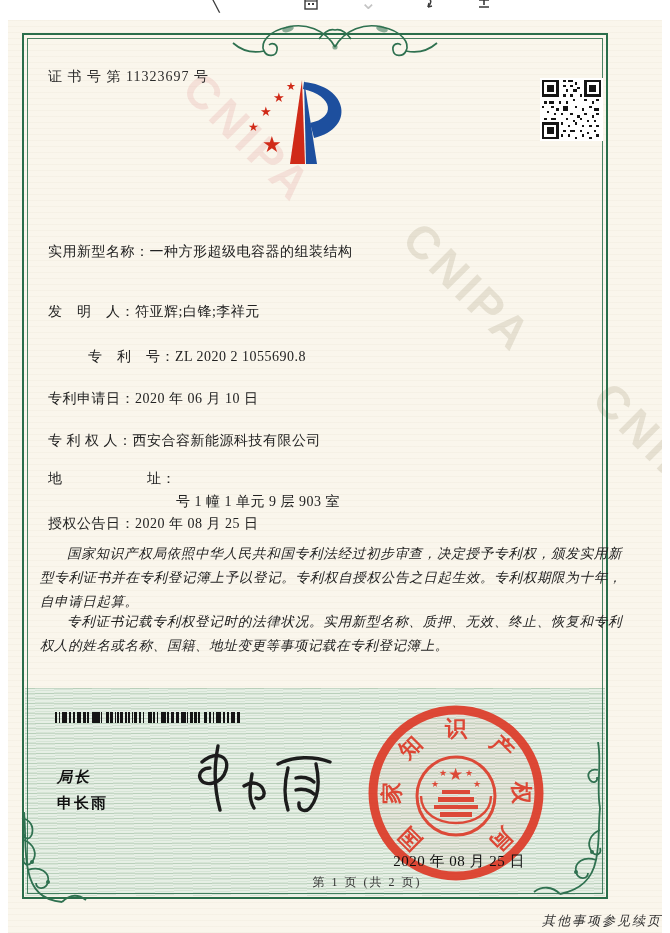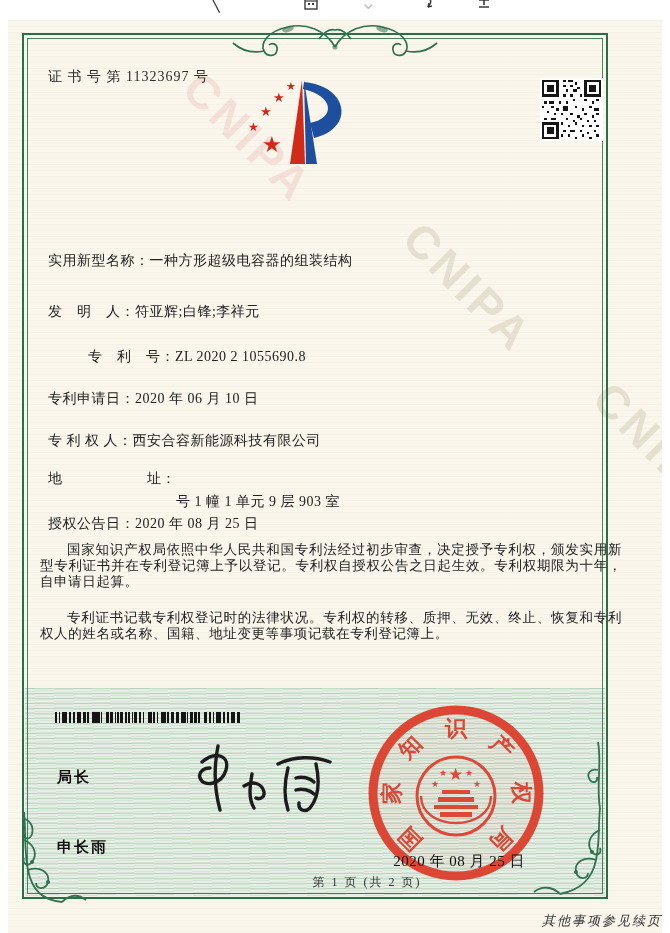--- a/index.html
+++ b/index.html
@@ -43,22 +43,22 @@
     position:absolute; left:0; top:148px; width:100%; text-align:center;
     font-size:38px; font-weight:bold; letter-spacing:7px; color:#111;
   }
   .rows { position:absolute; left:40px; top:0; width:574px; font-size:14px; color:#222; }
   .row { position:absolute; left:0; white-space:nowrap; letter-spacing:.5px; }
   .row .lab { letter-spacing:.5px; }
   .addr-grid { display:flex; }
   .addr-lines { width:430px; white-space:normal; line-height:21px; }
   .grant-right { position:absolute; left:328px; top:0; }
   .para {
-    position:absolute; left:32px; width:582px; font-size:13.5px; line-height:16px;
-    text-align:justify; text-indent:2em; color:#222; letter-spacing:.6px;
+    position:absolute; left:32px; width:582px; font-size:13.5px; line-height:24px;
+    font-style:italic; text-align:justify; text-indent:2em; color:#222; letter-spacing:.6px;
   }
   .barcode {
     position:absolute; left:47px; top:692px; width:186px; height:11px;
     background-image:
       repeating-linear-gradient(90deg,#151515 0 2px,transparent 2px 4px,#151515 4px 5px,transparent 5px 9px,#151515 9px 12px,transparent 12px 14px),
       repeating-linear-gradient(90deg,#151515 0 1px,transparent 1px 7px,#151515 7px 9px,transparent 9px 11px);
   }
   .signer { position:absolute; left:49px; font-family:"Liberation Sans", sans-serif; font-weight:bold; font-size:15px; color:#111; letter-spacing:2px; }
   .signature { position:absolute; left:182px; top:720px; }
   .seal { position:absolute; left:357px; top:682px; width:182px; height:182px; }
@@ -241,21 +241,21 @@
             <rect x="14" y="24" width="1" height="1"></rect>
           <rect x="17" y="23" width="1" height="1"></rect>
             <rect x="20" y="24" width="1" height="1"></rect>
             <rect x="23" y="23" width="1" height="1"></rect>
         </g>
       </svg>
     </div>
 
 
     <div class="rows">
-      <div class="row" style="top:232px;">
+      <div class="row" style="top:223px;">
         <span class="lab">实用新型名称：</span><span>一种方形超级电容器的组装结构</span>
       </div>
       <div class="row" style="top:283px;">
         <span class="lab">发　明　人：</span><span>符亚辉;白锋;李祥元</span>
       </div>
       <div class="row" style="top:328px;margin-left:40px;">
         <span class="lab">专　利　号：</span><span>ZL 2020 2 1055690.8</span>
       </div>
       <div class="row" style="top:370px;">
         <span class="lab">专利申请日：</span><span>2020 年 06 月 10 日</span>
@@ -274,26 +274,26 @@
         </span>
       </div>
       <div class="row" style="top:495px; width:574px;">
         <span>
           <span class="lab">授权公告日：</span><span>2020 年 08 月 25 日</span>
         </span>
       </div>
     </div>
 
     <p class="para" style="top:522px;">国家知识产权局依照中华人民共和国专利法经过初步审查，决定授予专利权，颁发实用新型专利证书并在专利登记簿上予以登记。专利权自授权公告之日起生效。专利权期限为十年，自申请日起算。</p>
-    <p class="para" style="top:590px;">专利证书记载专利权登记时的法律状况。专利权的转移、质押、无效、终止、恢复和专利权人的姓名或名称、国籍、地址变更等事项记载在专利登记簿上。</p>
+    <p class="para" style="top:590px;">专利证书记载专利权登记时的法律状况。实用新型名称、质押、无效、终止、恢复和专利权人的姓名或名称、国籍、地址变更等事项记载在专利登记簿上。</p>
 
     <div class="barcode"></div>
 
-    <div class="signer" style="top:748px;">局长</div>
-    <div class="signer" style="top:818px;">申长雨</div>
+    <div class="signer" style="top:748px;font-style:italic;">局长</div>
+    <div class="signer" style="top:774px;">申长雨</div>
 
     <svg class="signature" width="155" height="85" viewBox="0 0 155 85">
       <g fill="none" stroke="#1c1c1c" stroke-width="3.4" stroke-linecap="round">
         <path d="M28,6 C24,26 24,48 30,70"></path>
         <path d="M12,22 C26,10 40,16 36,30 C32,44 14,48 10,38 C8,32 14,28 20,28"></path>
         <path d="M62,34 C60,46 58,58 64,68"></path>
         <path d="M54,46 C64,40 72,44 74,52 C75,57 70,60 66,58"></path>
         <path d="M88,24 C104,16 124,16 140,22"></path>
         <path d="M98,28 C94,44 94,58 98,70"></path>
         <path d="M126,24 C130,42 128,58 120,68 C115,73 108,70 109,63"></path>

